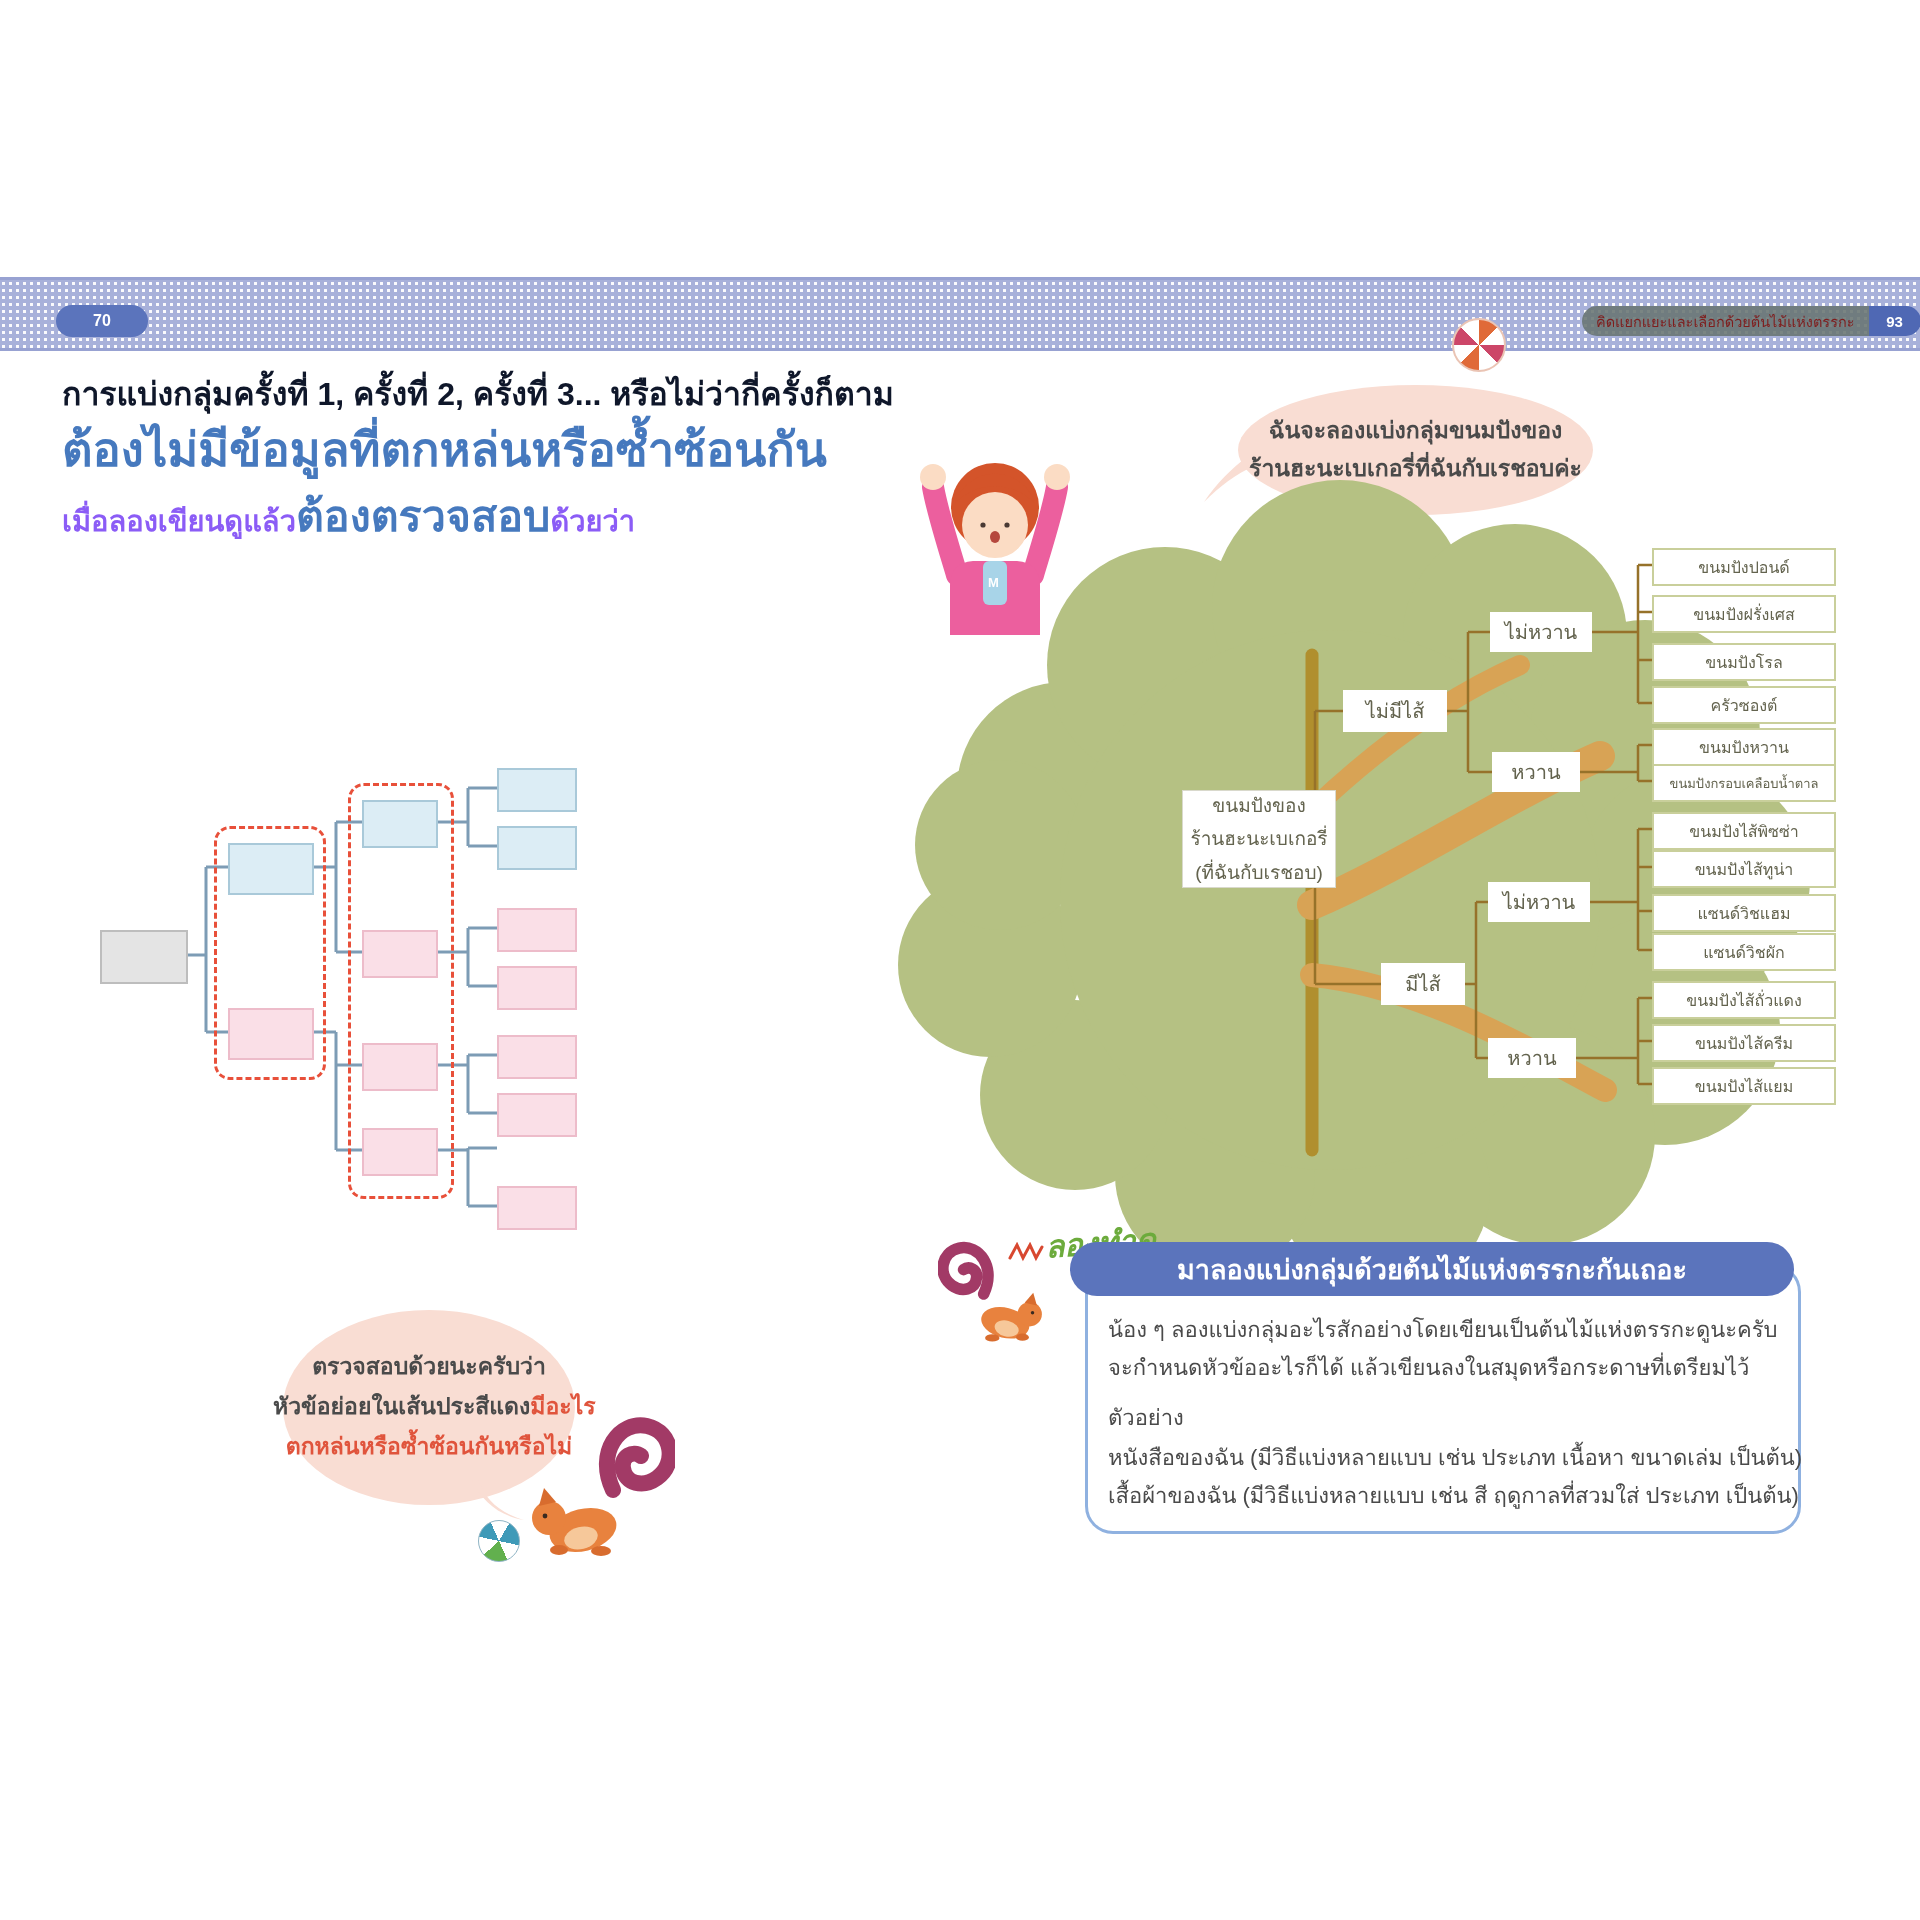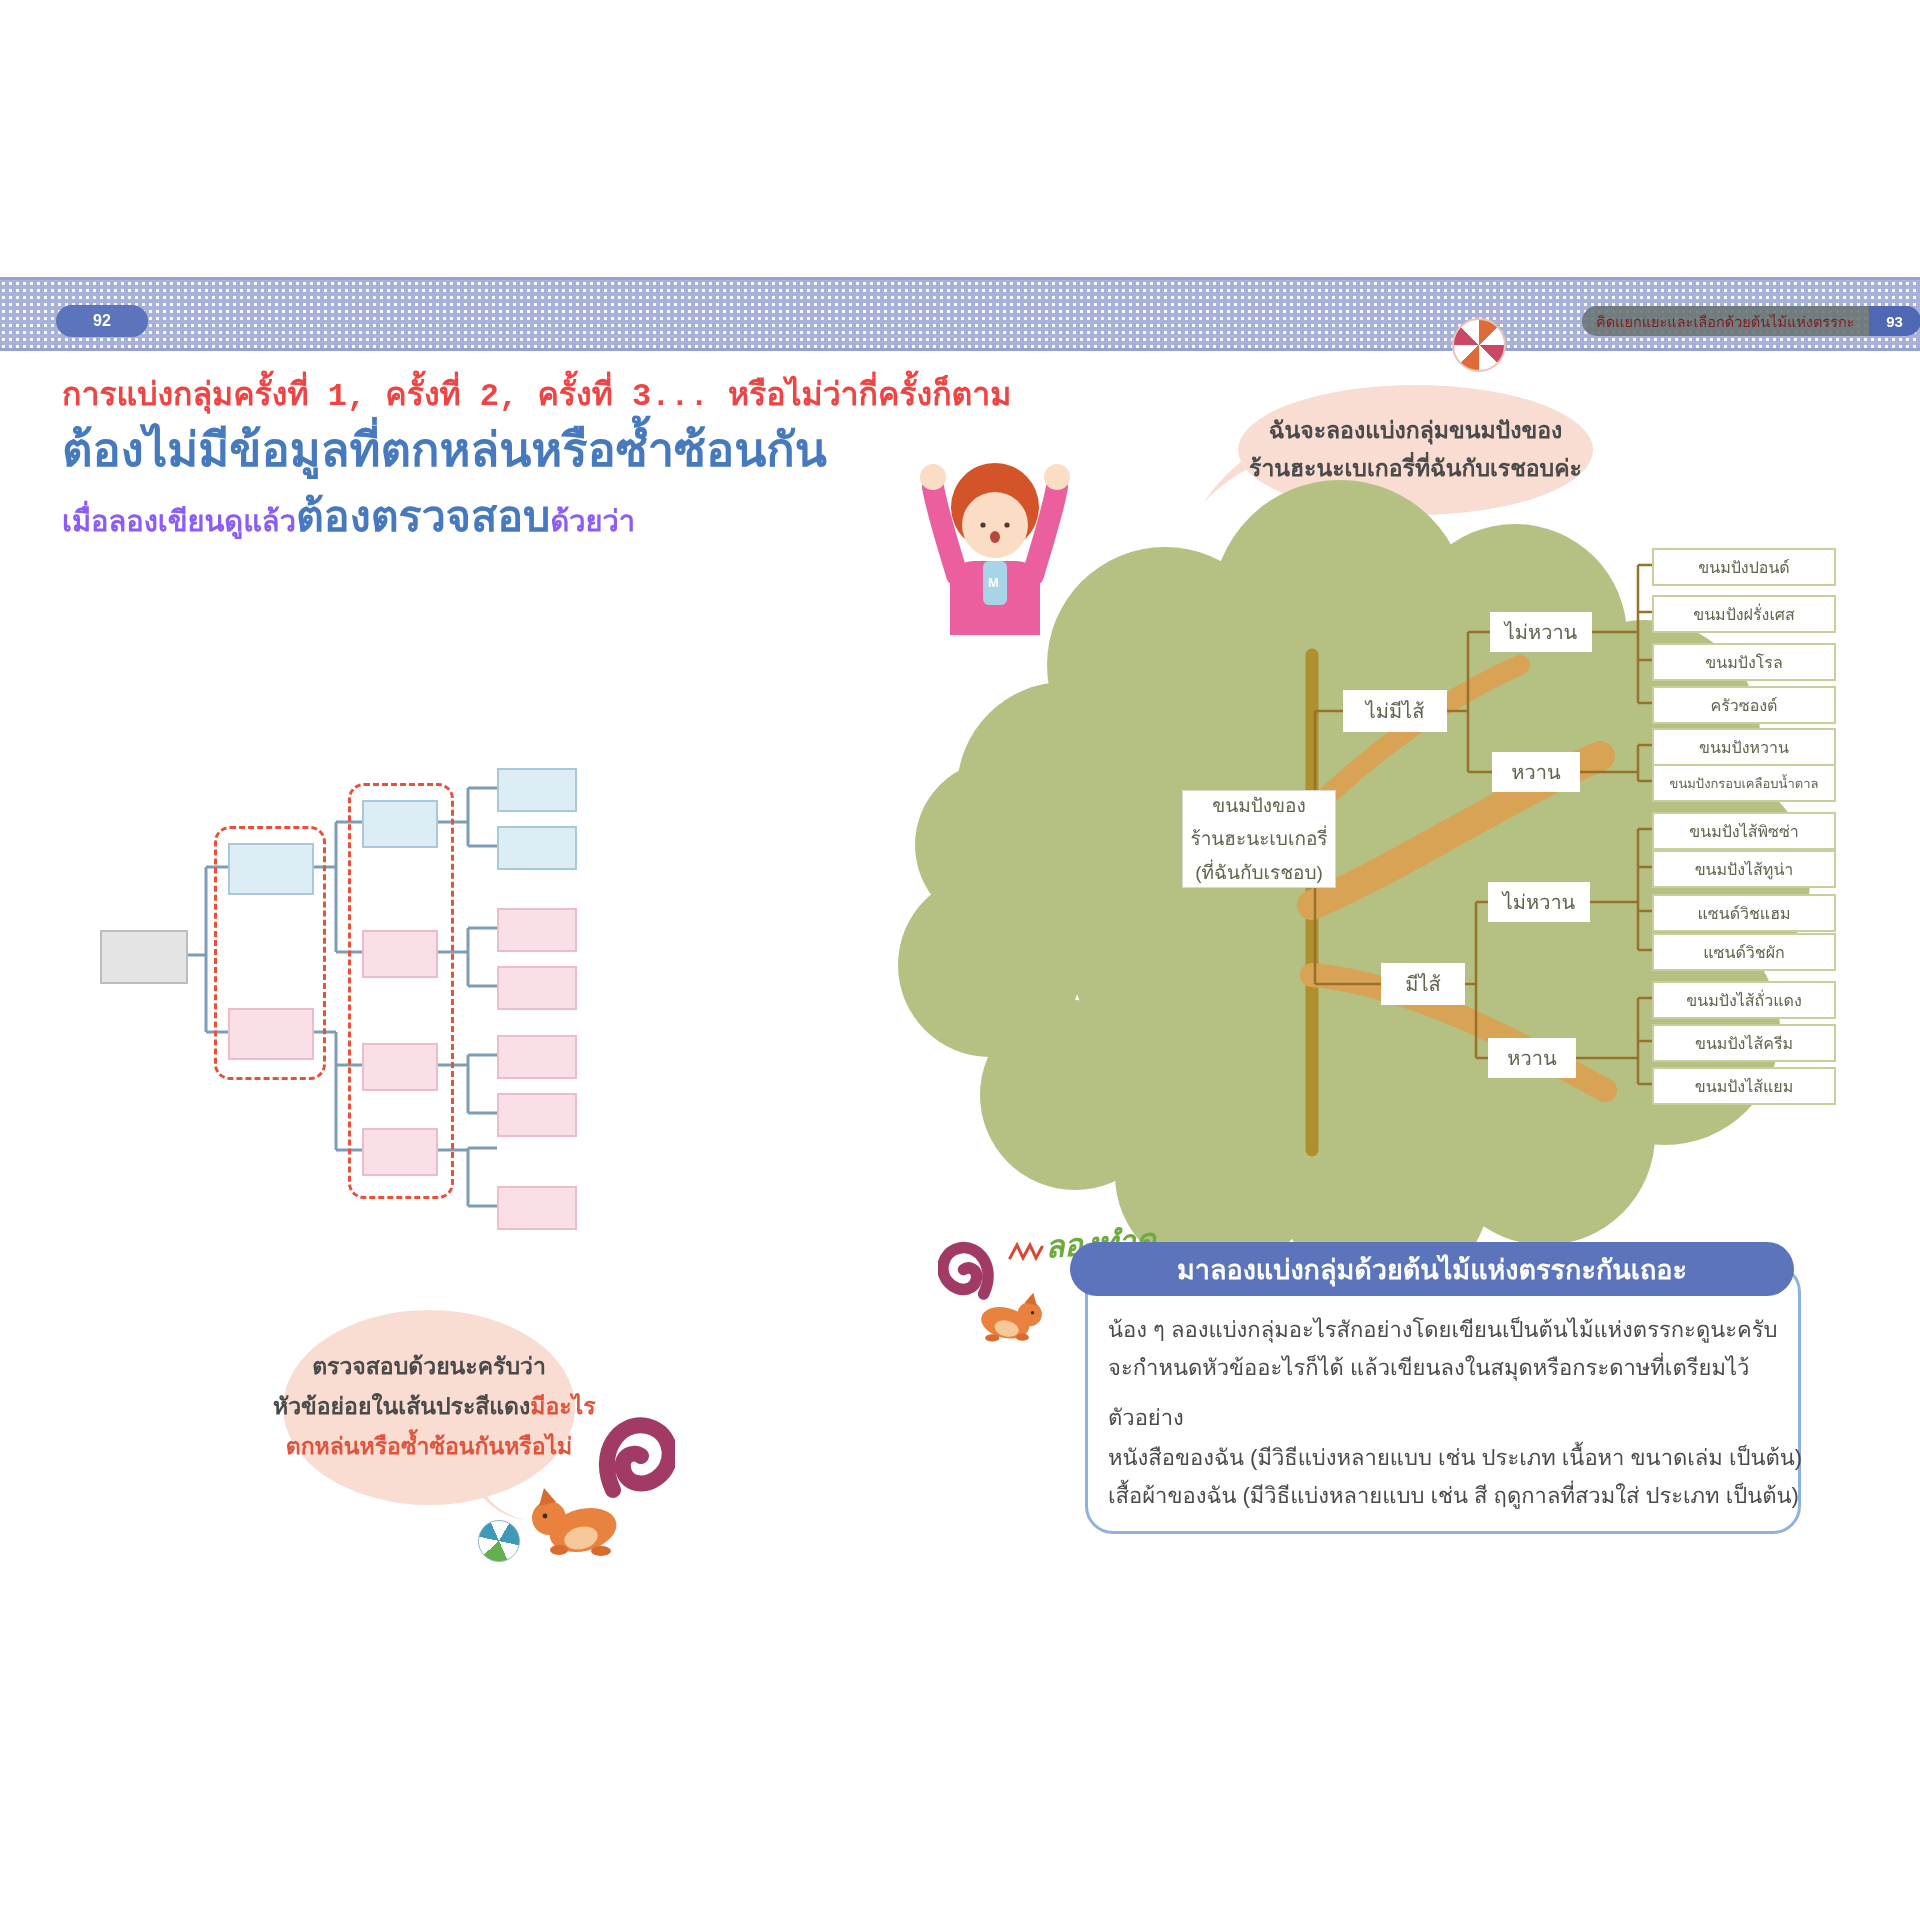--- a/index.html
+++ b/index.html
@@ -15,21 +15,21 @@
   .pill-left{position:absolute;left:56px;top:305px;width:92px;height:32px;background:#5b74bc;border-radius:16px;
              color:#fff;font-size:16px;font-weight:bold;display:flex;align-items:center;justify-content:center;}
   .chapter-bar{position:absolute;left:1582px;top:306px;height:30px;display:flex;align-items:stretch;}
   .chapter-pill{background:rgba(104,116,114,.88);border-radius:15px 0 0 15px;color:#7f1d1d;font-size:14.5px;
                 display:flex;align-items:center;padding:0 14px;white-space:nowrap;}
   .pill-right{background:#4f68b4;border-radius:0 15px 15px 0;color:#fff;font-size:15px;font-weight:bold;
               display:flex;align-items:center;justify-content:center;width:52px;}
 
   
   .introline{position:absolute;left:62px;display:flex;align-items:baseline;white-space:nowrap;}
-  .t-dark-lg{font-size:32px;font-weight:600;color:#ef4444;font-family:Liberation Mono, monospace;}
+  .t-dark-lg{font-size:32px;font-weight:600;color:#0f172a;}
   .t-dark-md{font-size:29px;font-weight:600;color:#8b5cf6;}
   .t-blue-xl{font-size:47px;font-weight:800;color:#4679be;}
   .t-blue-lg{font-size:43px;font-weight:800;color:#4679be;}
 
   
   .node{position:absolute;display:flex;align-items:center;justify-content:center;text-align:center;white-space:nowrap;}
   .lt-blue{background:#dcedf5;border:2px solid #a9c9d9;}
   .lt-pink{background:#fadfe7;border:2px solid #edbcca;}
   .lt-gray{background:#e4e4e4;border:2px solid #bdbdbd;}
   .dashed-rect{position:absolute;border:3px dashed #e8503a;border-radius:16px;}
@@ -61,21 +61,21 @@
          background:conic-gradient(#e06a38 0 12.5%,#fff 12.5% 25%,#cc4668 25% 37.5%,#fff 37.5% 50%,#e06a38 50% 62.5%,#fff 62.5% 75%,#cc4668 75% 87.5%,#fff 87.5%);}
   .ball{position:absolute;left:478px;top:1520px;width:40px;height:40px;border-radius:50%;border:1px solid #8fb4c4;
         background:conic-gradient(from 30deg,#3f9ab8 0 20%,#fff 20% 35%,#62b04e 35% 55%,#fff 55% 70%,#3f9ab8 70% 85%,#fff 85%);}
 </style>
 </head>
 <body>
 
 <div class="canvas">
 
   <div class="band"></div>
-  <div class="pill-left">92</div>
+  <div class="pill-left">70</div>
   <div class="chapter-bar">
     <div class="chapter-pill">คิดแยกแยะและเลือกด้วยต้นไม้แห่งตรรกะ</div>
     <div class="pill-right">93</div>
   </div>
 
   <div class="introline" style="top:368px;">
     <span class="t-dark-lg">การแบ่งกลุ่มครั้งที่ 1, ครั้งที่ 2, ครั้งที่ 3... หรือไม่ว่ากี่ครั้งก็ตาม</span>
   </div>
   <div class="introline" style="top:412px;">
     <span class="t-blue-xl">ต้องไม่มีข้อมูลที่ตกหล่นหรือซ้ำซ้อนกัน</span>

